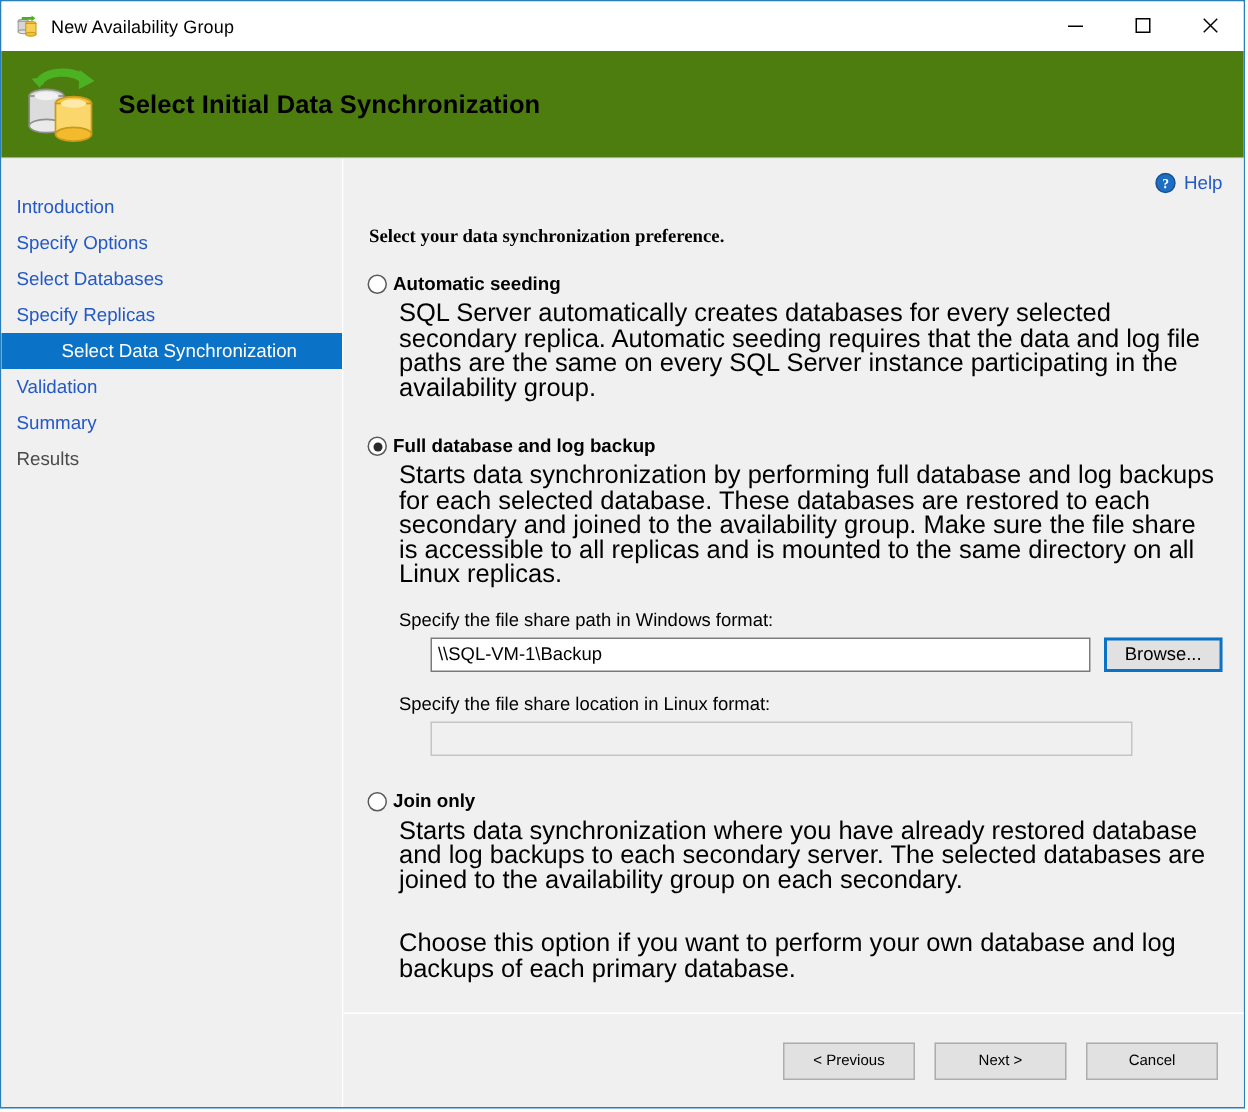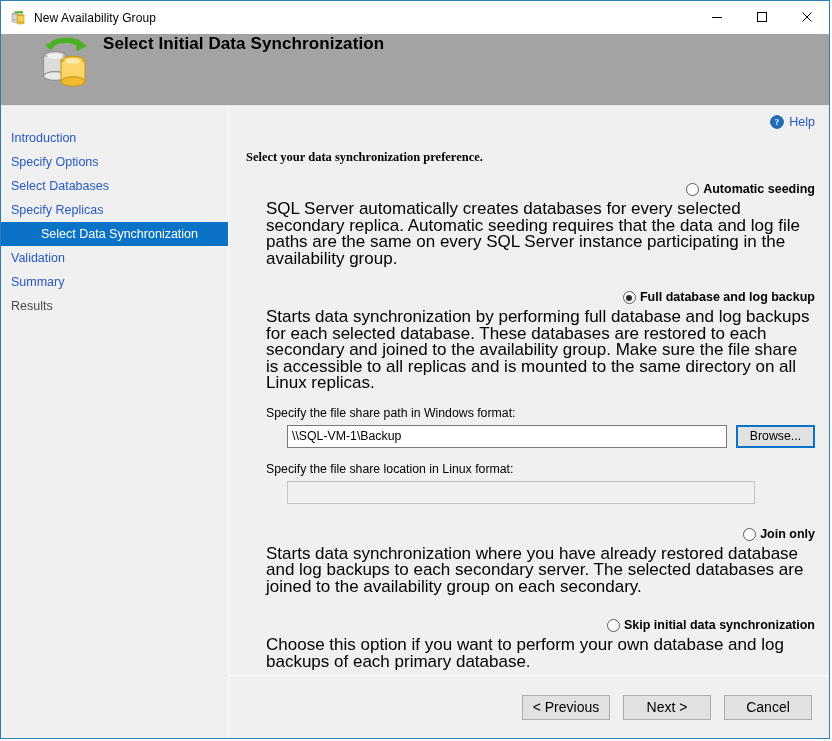--- a/index.html
+++ b/index.html
@@ -65,24 +65,24 @@
     background: transparent;
     border: none;
     cursor: default;
   }
   .win-btn svg { display: block; }
 
   
   .header {
     height: 71px;
     flex: 0 0 71px;
-    background: #a3a3a3;
-    display: flex;
-    position: relative;
-    padding-left: 24px;
+    background: #4d7c0f;
+    display: flex;
+    align-items: center;
+    position: relative;
   }
   .header-icon {
     width: 58px;
     height: 56px;
     margin-left: 12px;
     margin-right: 8px;
     flex: 0 0 58px;
     position: relative;
   }
   .header-title {
@@ -170,21 +170,20 @@
     margin-left: 1px;
     font-family: Liberation Serif, serif;
   }
 
   .option { margin-bottom: 4px; }
   .option-head {
     display: flex;
     align-items: flex-start;
     gap: 4px;
     cursor: default;
-    justify-content: flex-end;
   }
   .radio {
     width: 13px;
     height: 13px;
     border: 1px solid #5a5a5a;
     border-radius: 50%;
     background: #ffffff;
     box-sizing: border-box;
     flex: 0 0 13px;
     margin-top: 2px;
@@ -265,21 +264,21 @@
     gap: 13px;
     box-sizing: border-box;
     background: #f0f0f0;
   }
   .footer-btn {
     width: 88px;
     height: 25px;
     background: #e1e1e1;
     border: 1px solid #adadad;
     font-family: "Liberation Sans", sans-serif;
-    font-size: 14px;
+    font-size: 10px;
     color: #000000;
     cursor: default;
     padding: 0;
   }
 </style>
 </head>
 <body>
 
 <div class="window">
 
@@ -406,24 +405,20 @@
           <label class="option-head">
             <span class="radio"></span>
             <span class="option-label">Join only</span>
           </label>
           <div class="option-desc">Starts data synchronization where you have already restored database and log backups to each secondary server. The selected databases are joined to the availability group on each secondary.</div>
         </div>
 
         <div class="spacer-lg"></div>
 
         <div class="option">
-          <label class="option-head">
-            <span class="radio"></span>
-            <span class="option-label">Skip initial data synchronization</span>
-          </label>
           <div class="option-desc">Choose this option if you want to perform your own database and log backups of each primary database.</div>
         </div>
 
       </div>
 
       <div class="footer">
         <button class="footer-btn">&lt; Previous</button>
         <button class="footer-btn">Next &gt;</button>
         <button class="footer-btn">Cancel</button>
       </div>

